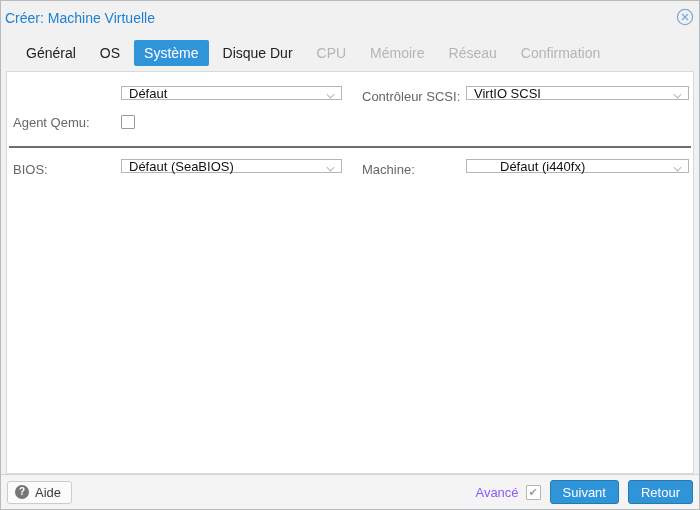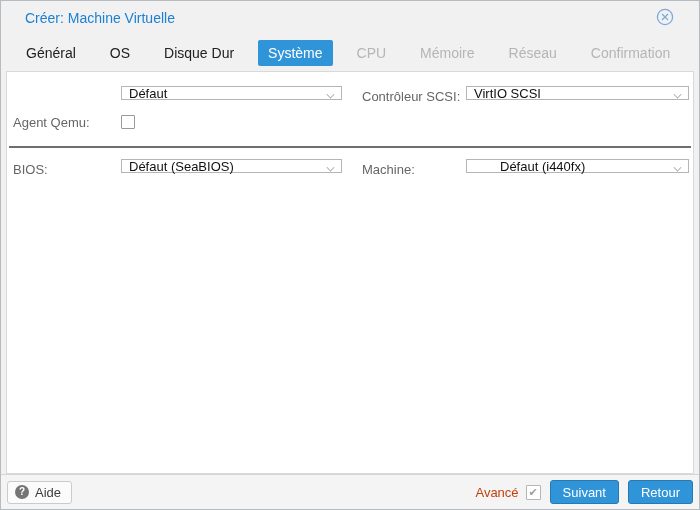--- a/index.html
+++ b/index.html
@@ -7,29 +7,29 @@
   body { font-family: "Liberation Sans", "DejaVu Sans", sans-serif; font-size: 13px; }
 
   .dialog {
     position: relative; width: 700px; height: 510px;
     background: #f1f1f1; border: 1px solid #b4bcc2; overflow: hidden;
   }
 
   
   .titlebar {
     position: absolute; top: 0; left: 0; right: 0; height: 32px;
-    display: flex; align-items: center; padding: 0 24px; gap: 44px;
+    display: flex; align-items: center; padding: 0 4px; gap: 44px;
   }
   .title { flex: 1; color: #1c80d4; font-size: 14px; padding-top: 2px; }
   .close-btn { width: 20px; height: 20px; cursor: pointer; display: flex; align-items: center; justify-content: center; }
 
   
   .tabbar {
     position: absolute; top: 34px; left: 0; right: 0; height: 36px;
-    display: flex; align-items: center; padding-left: 15px; gap: 10px;
+    display: flex; align-items: center; padding-left: 15px;
   }
   .tab {
     padding: 5px 10px; margin-right: 4px; font-size: 14px;
     color: #212121; border-radius: 2px; cursor: pointer; white-space: nowrap;
   }
   .tab.active { background: #3094d8; color: #ffffff; }
   .tab.disabled { color: #b5b5b5; cursor: default; }
 
   
   .panel {
@@ -71,21 +71,21 @@
     display: inline-flex; align-items: center; gap: 6px; height: 23px;
     background: #fbfbfb; border: 1px solid #cbcbcb; border-radius: 3px;
     padding: 0 10px 0 7px; color: #3c3c3c; cursor: pointer; font-size: 13px;
   }
   .help-icon {
     width: 14px; height: 14px; border-radius: 50%; background: #757575;
     color: #fff; font-size: 10px; font-weight: bold; line-height: 14px;
     text-align: center; display: inline-block;
   }
   .footer-spacer { flex: 1; }
-  .advanced-label { color: #c2410c; margin-right: 7px; font-size: 13px; }
+  .advanced-label { color: #8b5cf6; margin-right: 7px; font-size: 13px; }
   .checkbox.footer-cb { position: static; width: 15px; height: 15px; background: #fff; border: 1px solid #b5b5b5; }
   .checkbox.checked { position: static; display: flex; align-items: center; justify-content: center; }
   .checkbox.checked::after {
     content: "\2714"; color: #97a1a9; font-size: 11px; line-height: 1;
   }
   .btn {
     height: 24px; padding: 0 12px; margin-left: 9px;
     background: #3094d8; border: 1px solid #2779b3; border-radius: 3px;
     color: #fff; font-size: 13px; cursor: pointer;
     display: inline-flex; align-items: center;
@@ -104,22 +104,22 @@
         <circle cx="9" cy="9" r="7.6" fill="none" stroke="#7aabda" stroke-width="1.3"></circle>
         <line x1="6" y1="6" x2="12" y2="12" stroke="#7aabda" stroke-width="1.3"></line>
         <line x1="12" y1="6" x2="6" y2="12" stroke="#7aabda" stroke-width="1.3"></line>
       </svg>
     </div>
   </div>
 
   <div class="tabbar">
     <div class="tab">Général</div>
     <div class="tab">OS</div>
+    <div class="tab active">Système</div>
     <div class="tab">Disque Dur</div>
-    <div class="tab active">Système</div>
     <div class="tab disabled">CPU</div>
     <div class="tab disabled">Mémoire</div>
     <div class="tab disabled">Réseau</div>
     <div class="tab disabled">Confirmation</div>
   </div>
 
   <div class="panel">
 
     <div class="combo" style="left:114px; top:14px; width:221px;">
       <span class="value">Défaut</span>

